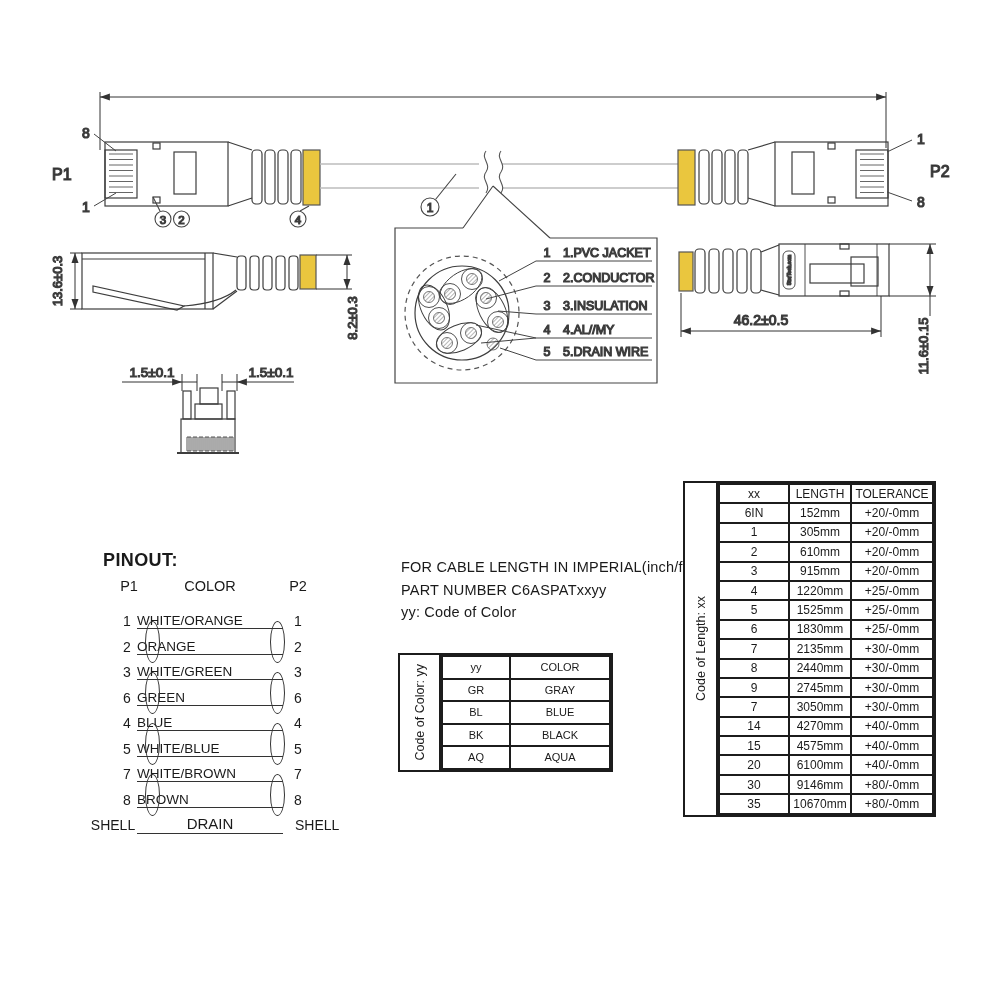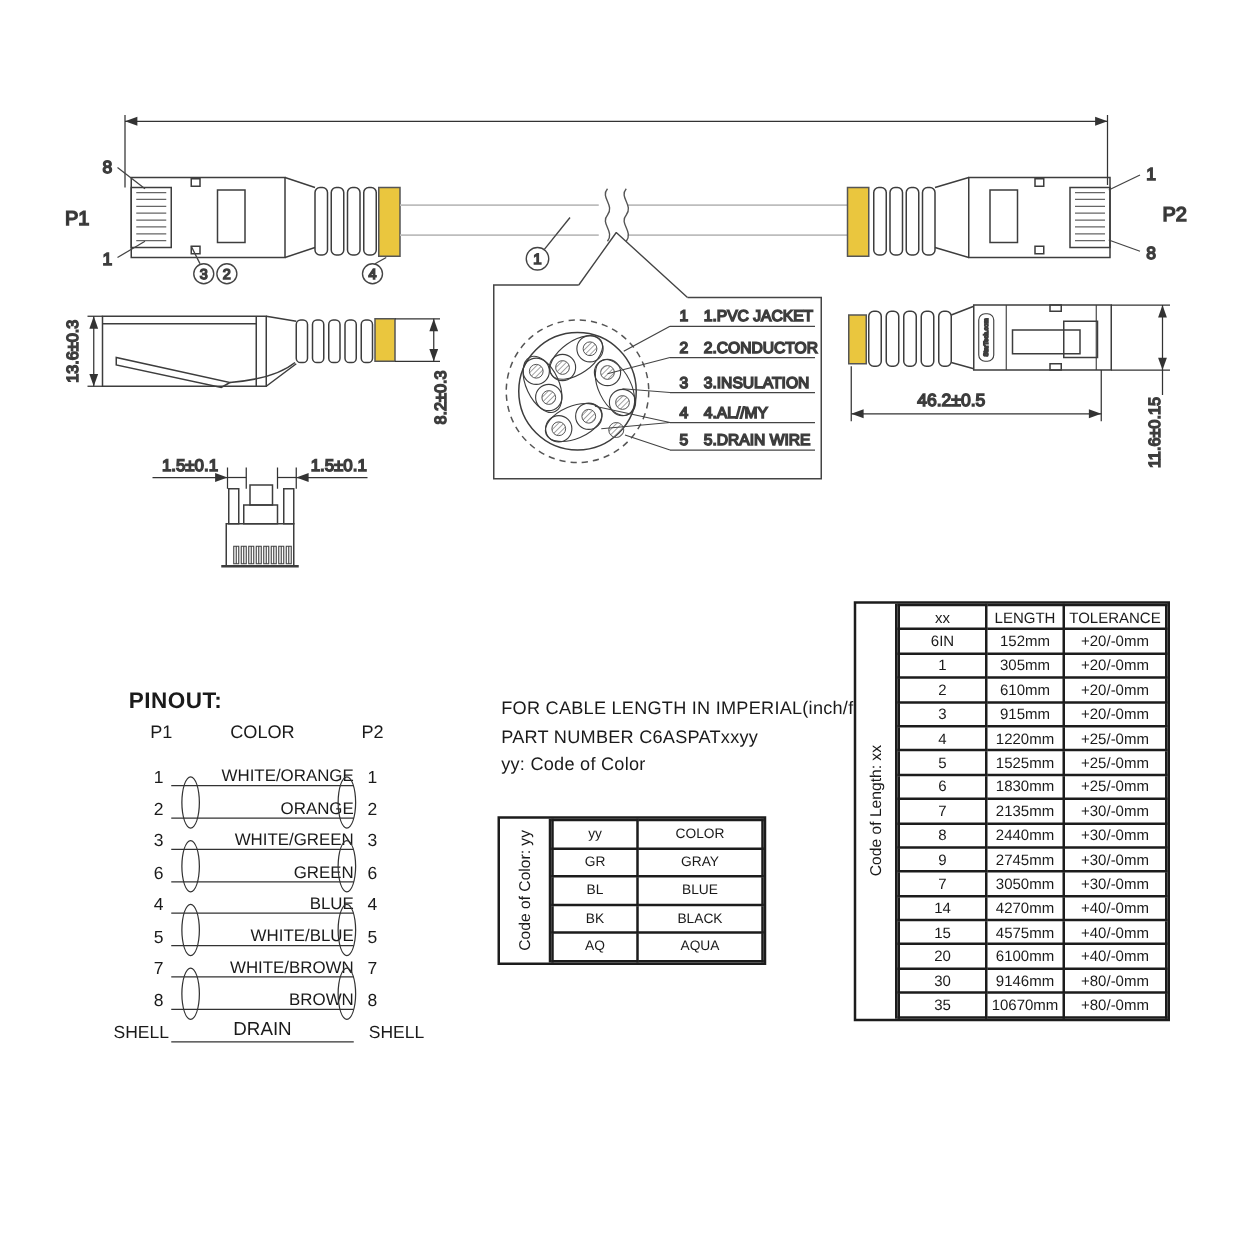--- a/index.html
+++ b/index.html
@@ -14,21 +14,21 @@
   .ph{position:absolute;top:28px;font-size:14.5px;text-align:center;}
   .ph-p1{left:27px;width:24px;}
   .ph-color{left:47px;width:146px;}
   .ph-p2{left:196px;width:24px;}
   .pairs{position:absolute;left:0;top:62px;width:230px;}
   .pair{position:relative;height:51px;width:230px;}
   .pair .ln{position:absolute;left:47px;width:146px;height:0;border-top:1.4px solid #333;}
   .ln.t{top:16px}.ln.b{top:42px}
   .pair .pn{position:absolute;width:24px;text-align:center;font-size:14px;line-height:15px;}
   .pn.tl{left:25px;top:2px}.pn.bl{left:25px;top:28px}.pn.tr{left:196px;top:2px}.pn.br{left:196px;top:28px}
-  .pair .cn{position:absolute;left:47px;width:146px;text-align:right;font-size:13.5px;line-height:15px;}
+  .pair .cn{position:absolute;left:47px;width:146px;text-align:left;font-size:13.5px;line-height:15px;}
   .cn.t{top:1px}.cn.b{top:27px}
   .pair .el{position:absolute;width:13px;height:40px;border:1.6px solid #333;border-radius:50%;top:9px;background:transparent;}
   .el.l{left:55px}.el.r{left:180px}
   .sh{position:absolute;font-size:14px;}
   .sh-l{left:0;top:267px;width:46px;text-align:center;}
   .sh-r{left:205px;top:267px;width:50px;text-align:left;}
   .sh-d{left:47px;top:265px;width:146px;text-align:center;font-size:15px;}
   .sh-line{position:absolute;left:47px;top:283px;width:146px;border-top:1.4px solid #333;}
 
   

